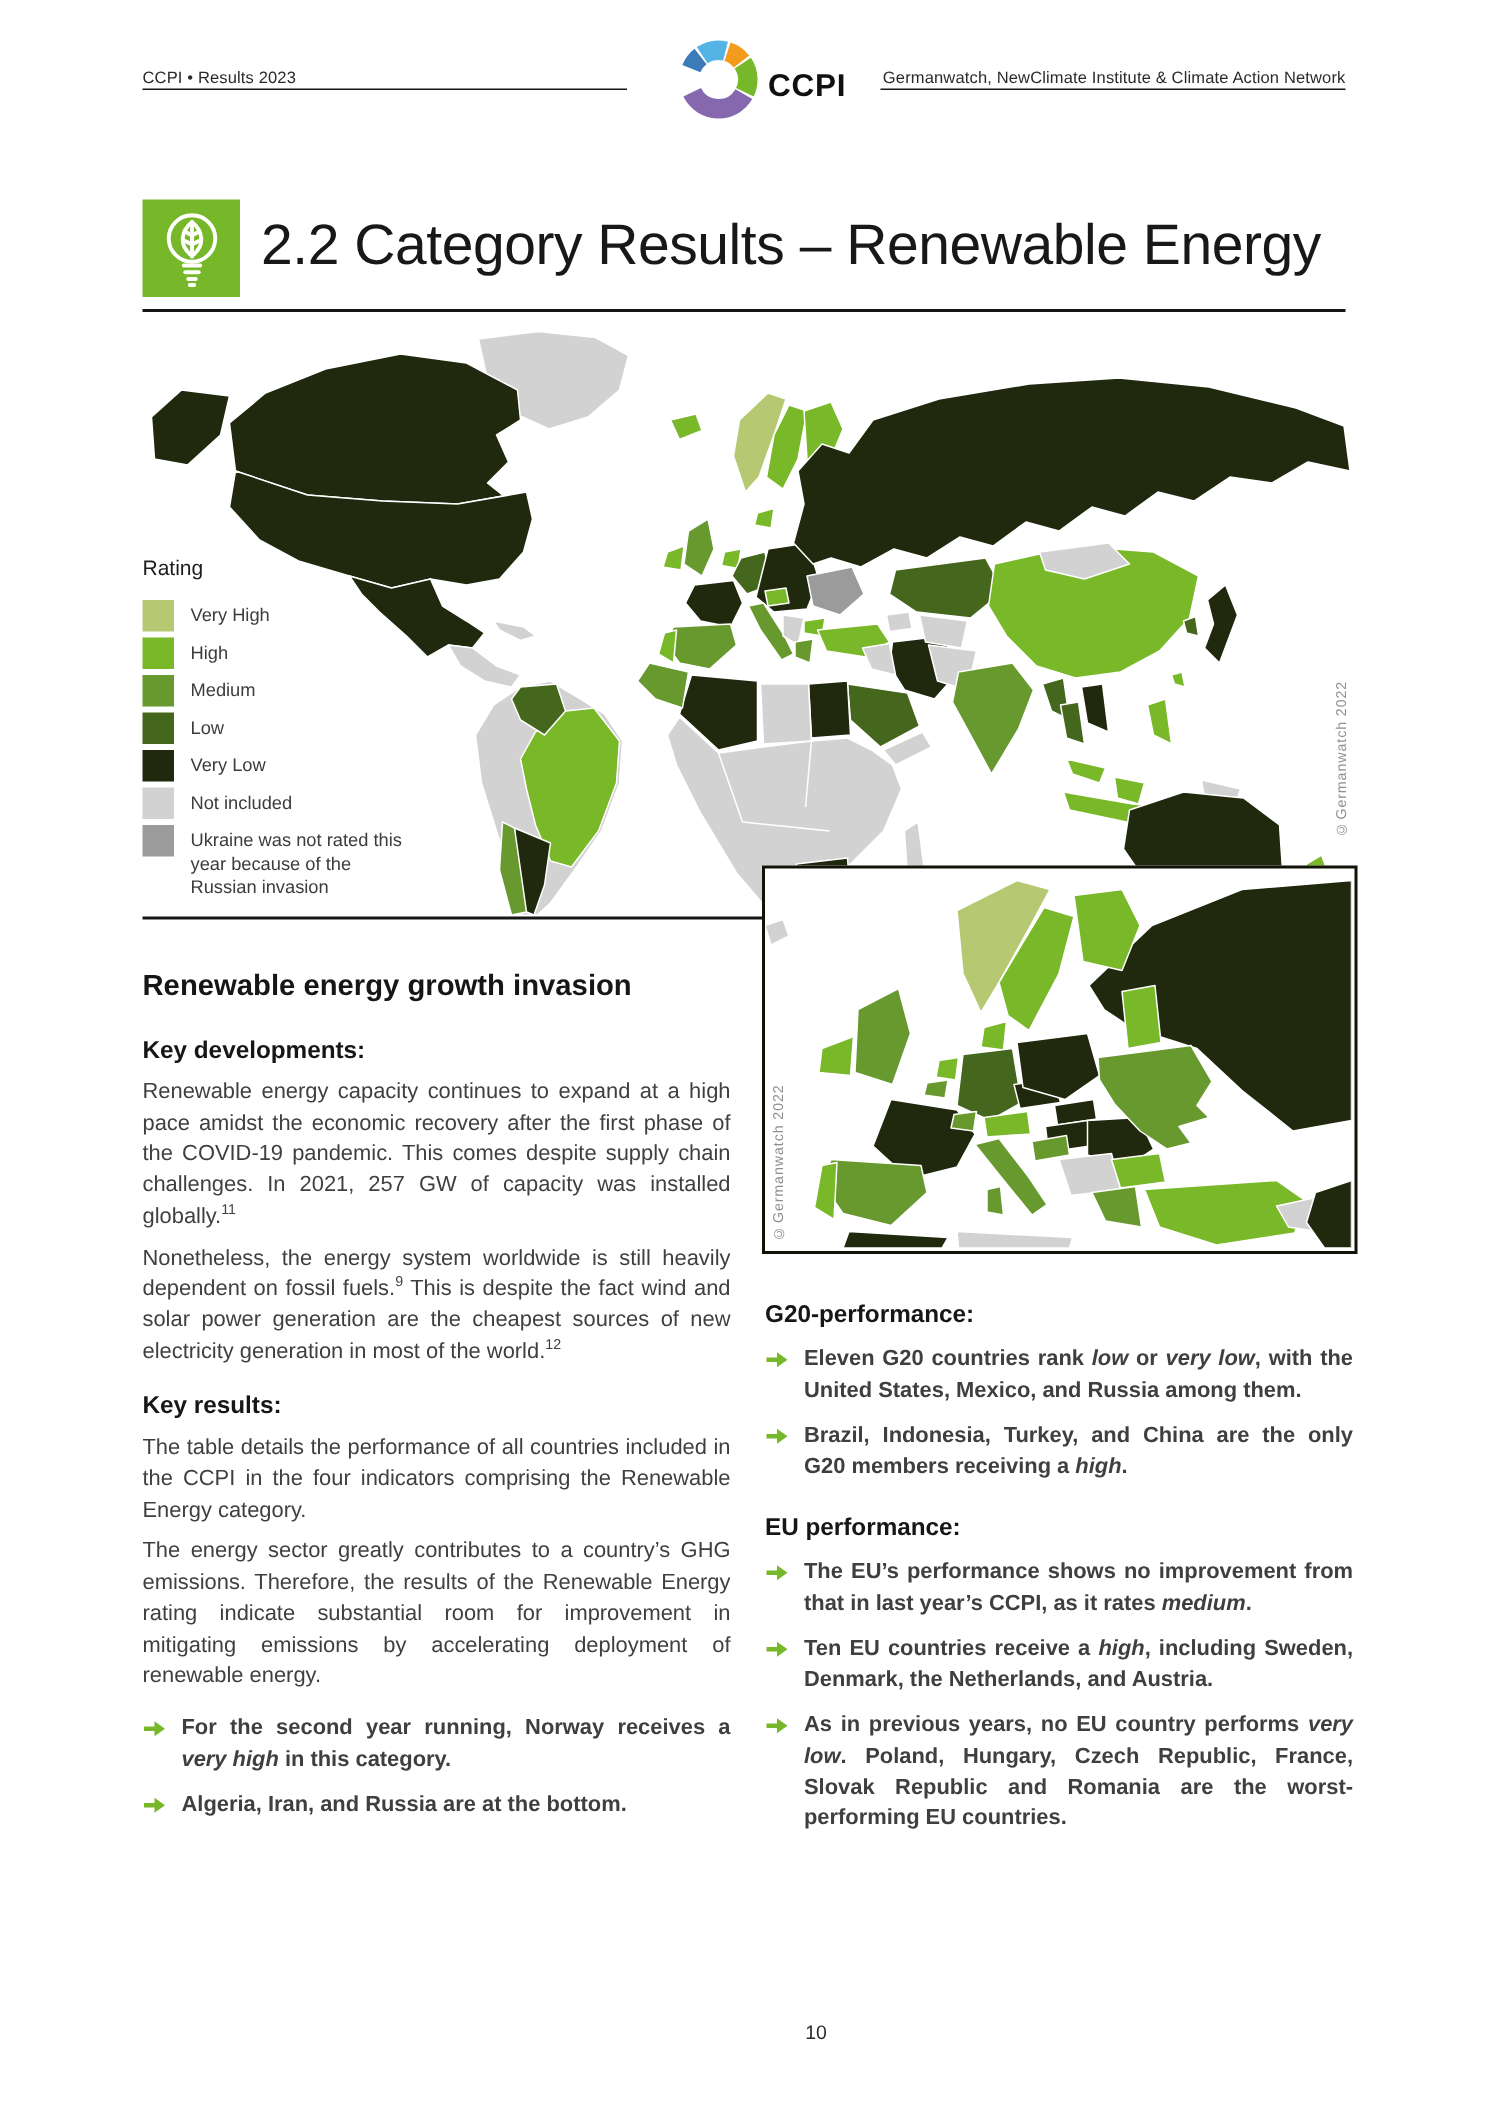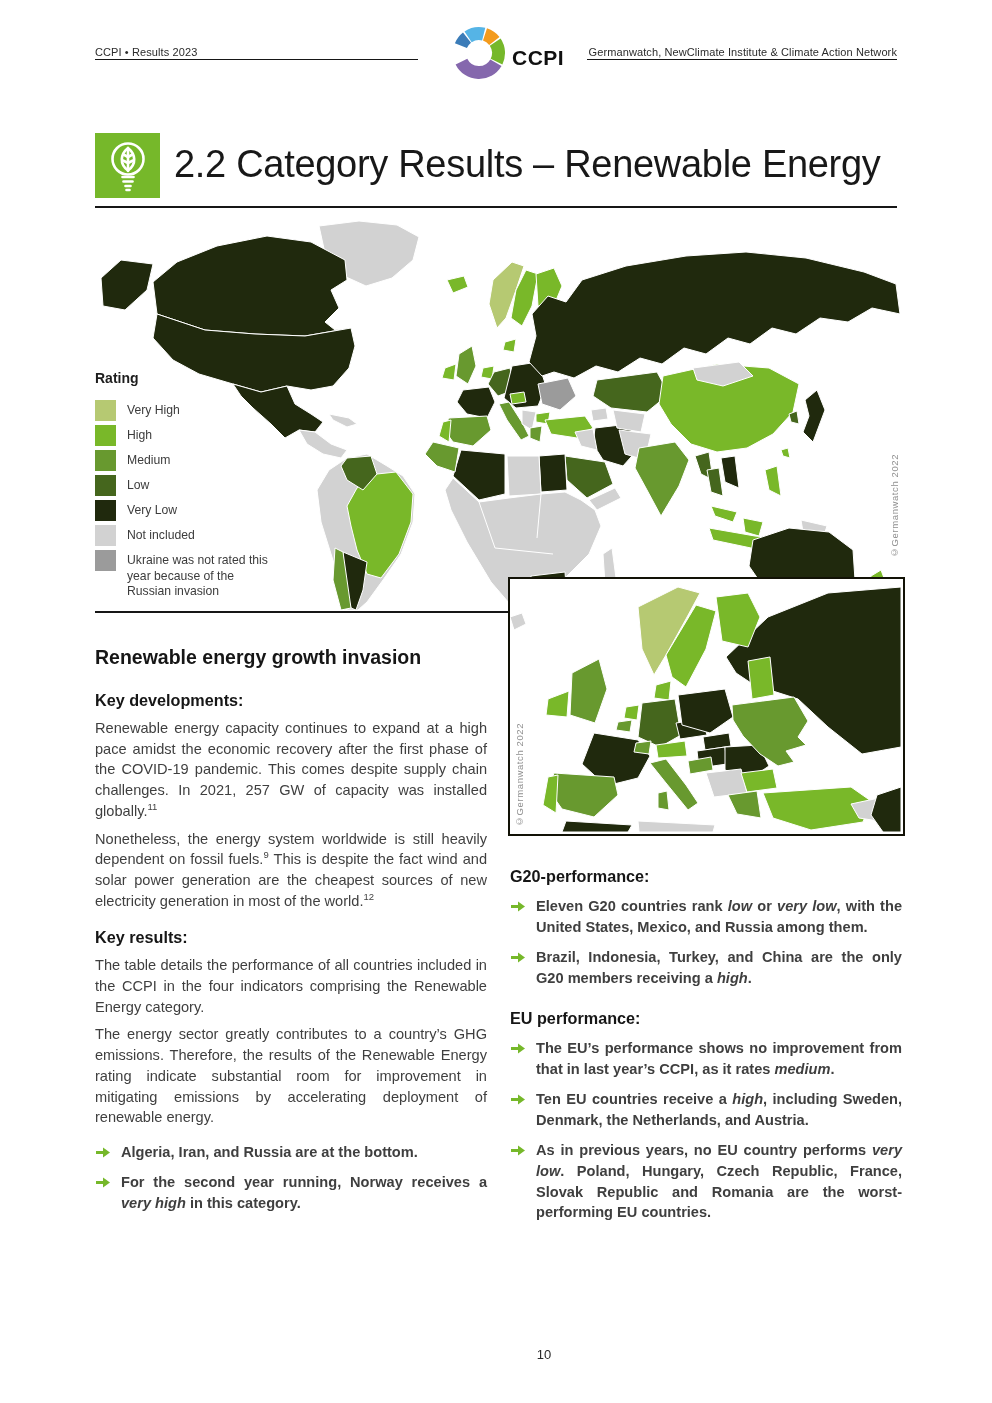--- a/index.html
+++ b/index.html
@@ -7,21 +7,21 @@
         font-family:"Liberation Sans",sans-serif;color:#3f3f3f;}
   .abs{position:absolute;}
   
   .hdr-text{font-size:11px;color:#2b2b2b;letter-spacing:.1px;}
   .rule{background:#161616;}
   .ccpi-word{font-size:21px;font-weight:bold;color:#101010;letter-spacing:.5px;}
   
   .title-icon-box{width:65px;height:65px;background:#76b82a;display:flex;align-items:center;justify-content:center;}
   .page-title{font-size:38px;font-weight:500;color:#181818;letter-spacing:-.3px;white-space:nowrap;}
   
-  .legend-title{font-size:14px;font-weight:bold;color:#1d1d1d;}
+  .legend-title{font-size:14px;font-weight:normal;color:#1d1d1d;}
   .legend-row{display:flex;align-items:flex-start;margin-bottom:4px;}
   .swatch{width:21px;height:21px;flex:0 0 21px;margin-right:11px;}
   .legend-label{font-size:12.2px;color:#3c3c3c;line-height:15.5px;padding-top:3px;max-width:150px;}
   .credit{font-size:9.5px;color:#8f8f8f;letter-spacing:.6px;writing-mode:vertical-rl;transform:rotate(180deg);white-space:nowrap;}
   
   .inset{background:#ffffff;border:2px solid #121206;}
   
   .col{width:392px;text-align:justify;}
   .col h2{font-size:19.5px;line-height:24px;color:#161616;margin:0 0 21px 0;text-align:left;}
   .col h3{font-size:16.2px;line-height:20px;color:#161616;margin:16px 0 8px 0;text-align:left;}
@@ -231,28 +231,28 @@
     <p>Nonetheless, the energy system worldwide is still heavily dependent on fossil fuels.<sup>9</sup> This is despite the fact wind and solar power generation are the cheapest sources of new electricity generation in most of the world.<sup>12</sup></p>
     <h3>Key results:</h3>
     <p>The table details the performance of all countries included in the CCPI in the four indicators comprising the Renewable Energy category.</p>
     <p>The energy sector greatly contributes to a country’s GHG emissions. Therefore, the results of the Renewable Energy rating indicate substantial room for improvement in mitigating emissions by accelerating deployment of renewable energy.</p>
     <div class="bullets">
       <div class="bullet">
         <svg class="arr" width="16" height="11" viewBox="0 0 16 11">
             <path d="M1,5.5 L9,5.5" stroke="#76b82a" stroke-width="3"></path>
             <polygon points="8,0.5 15,5.5 8,10.5" fill="#76b82a"></polygon>
           </svg>
+        <div class="btxt">For the second year running, Norway receives a <i>very high</i> in this category.</div>
+      </div>
+      <div class="bullet">
+        <svg class="arr" width="16" height="11" viewBox="0 0 16 11">
+            <path d="M1,5.5 L9,5.5" stroke="#76b82a" stroke-width="3"></path>
+            <polygon points="8,0.5 15,5.5 8,10.5" fill="#76b82a"></polygon>
+          </svg>
         <div class="btxt">Algeria, Iran, and Russia are at the bottom.</div>
-      </div>
-      <div class="bullet">
-        <svg class="arr" width="16" height="11" viewBox="0 0 16 11">
-            <path d="M1,5.5 L9,5.5" stroke="#76b82a" stroke-width="3"></path>
-            <polygon points="8,0.5 15,5.5 8,10.5" fill="#76b82a"></polygon>
-          </svg>
-        <div class="btxt">For the second year running, Norway receives a <i>very high</i> in this category.</div>
       </div>
     </div>
   </div>
 
   <div class="abs col" style="left:510px;top:866px;">
     <h3 style="margin-top:0;">G20-performance:</h3>
     <div class="bullets" style="margin-top:10px;">
       <div class="bullet">
         <svg class="arr" width="16" height="11" viewBox="0 0 16 11">
             <path d="M1,5.5 L9,5.5" stroke="#76b82a" stroke-width="3"></path>

